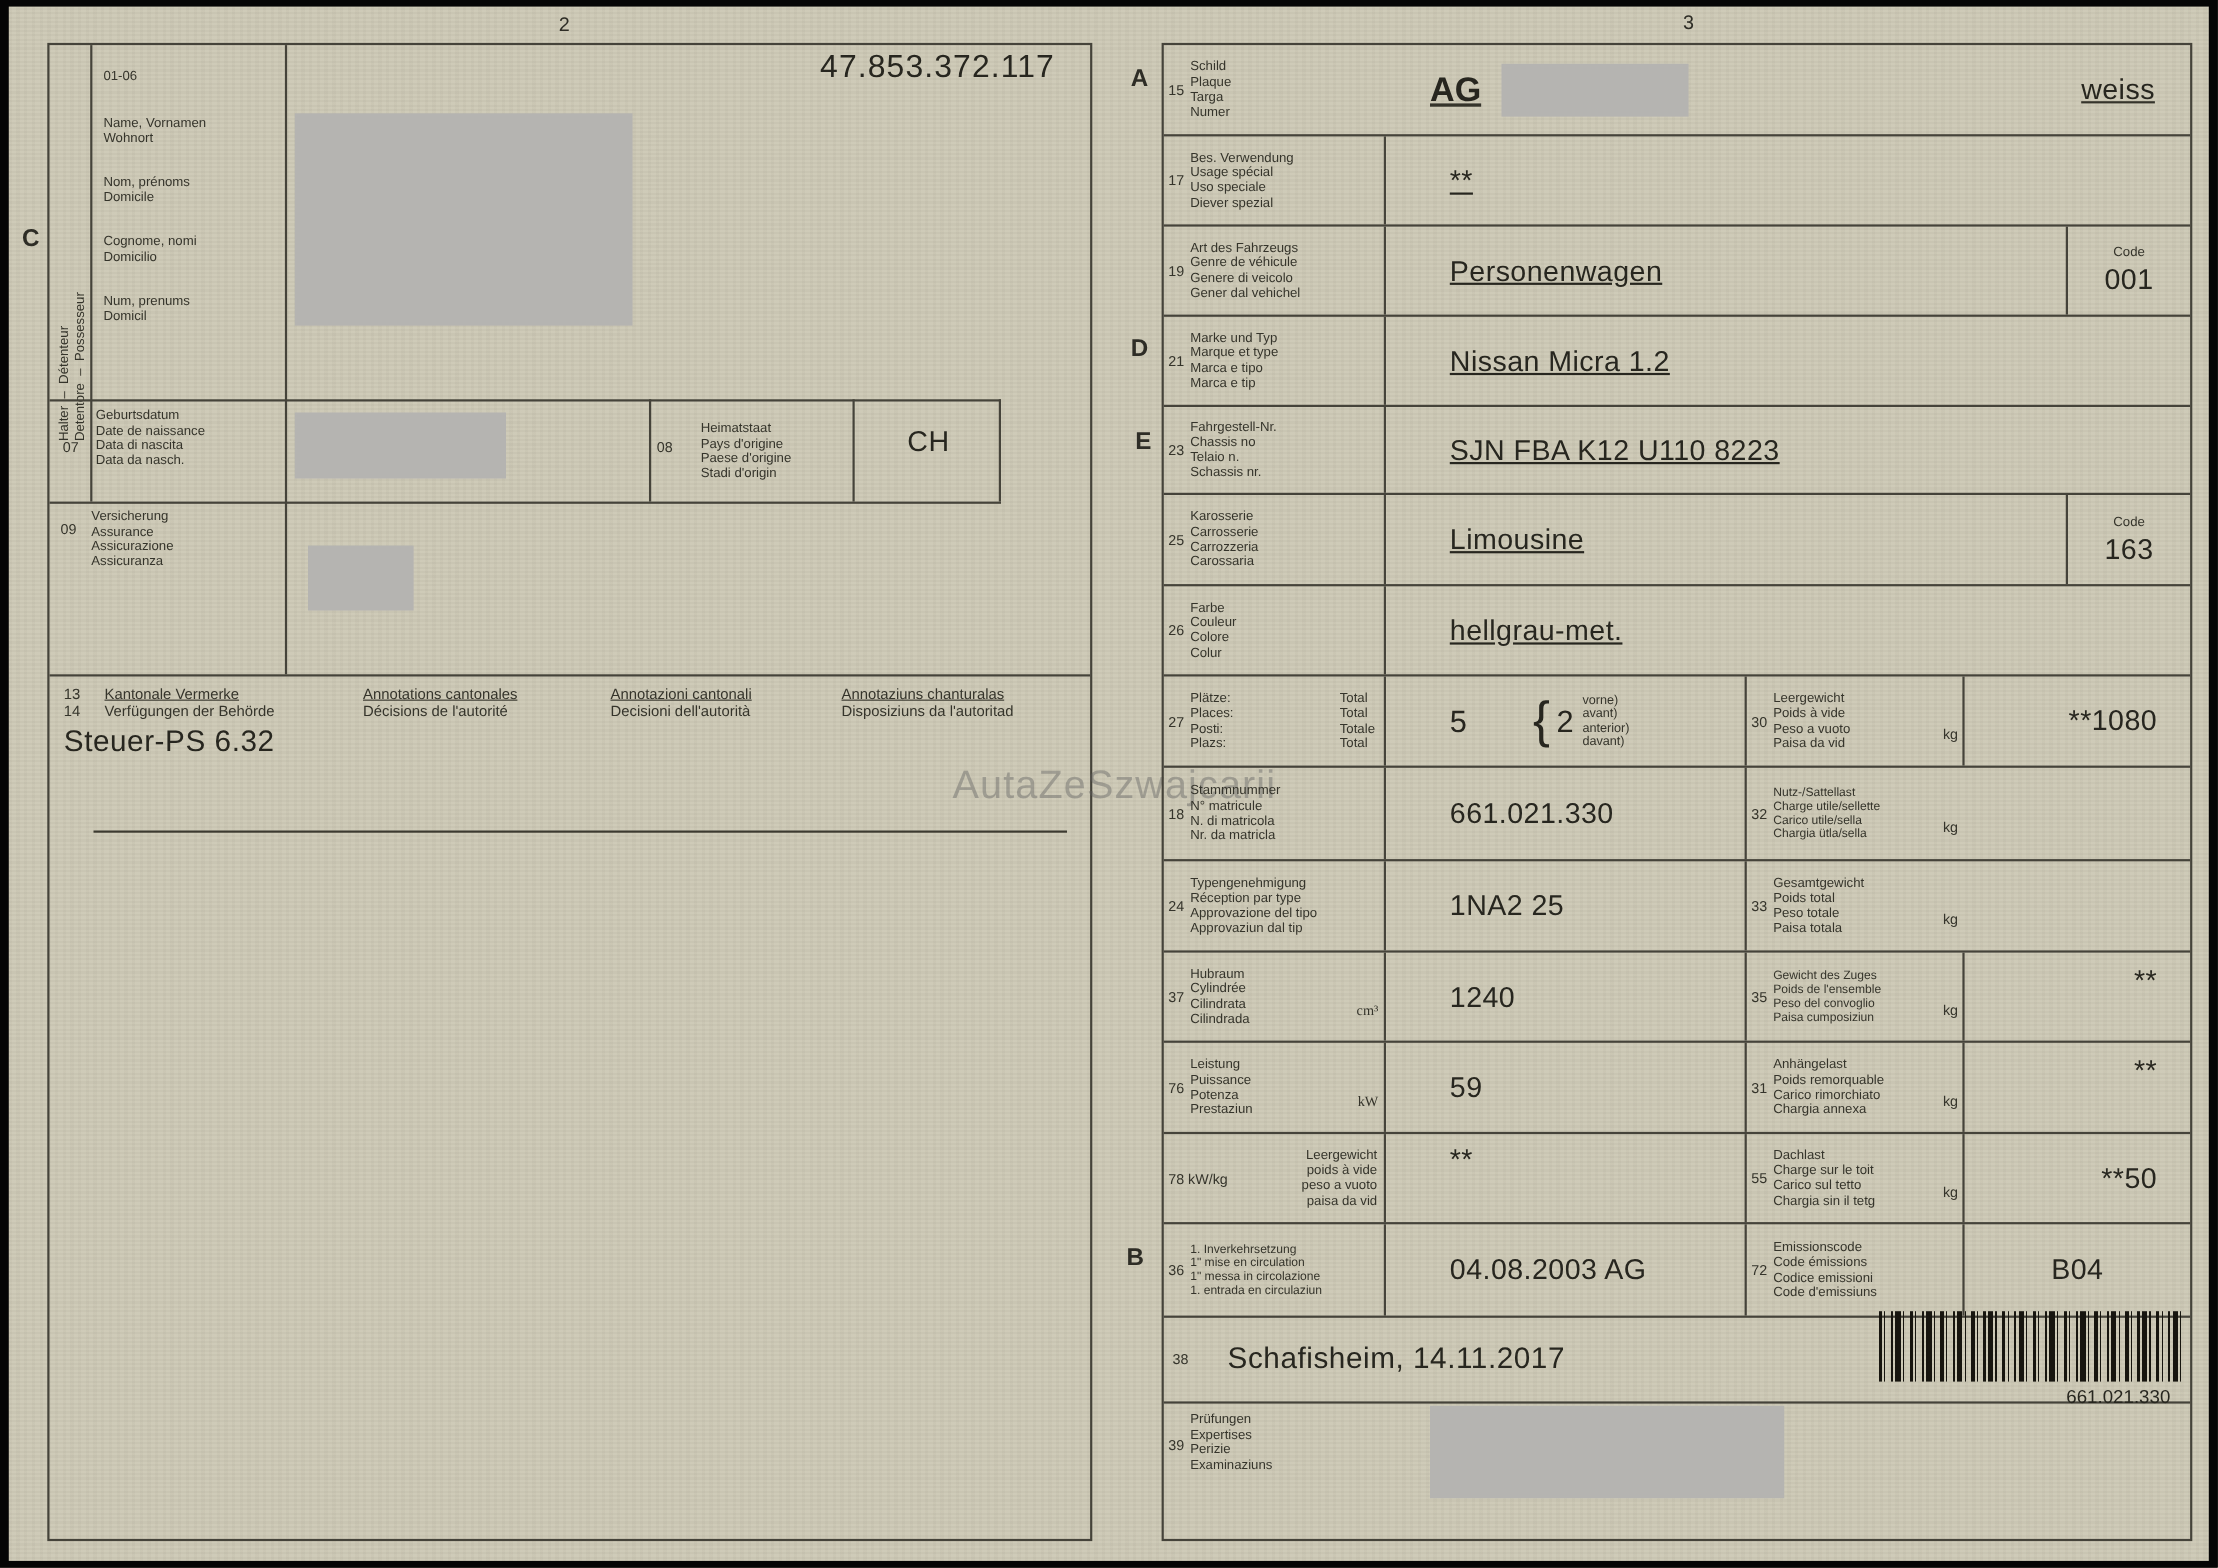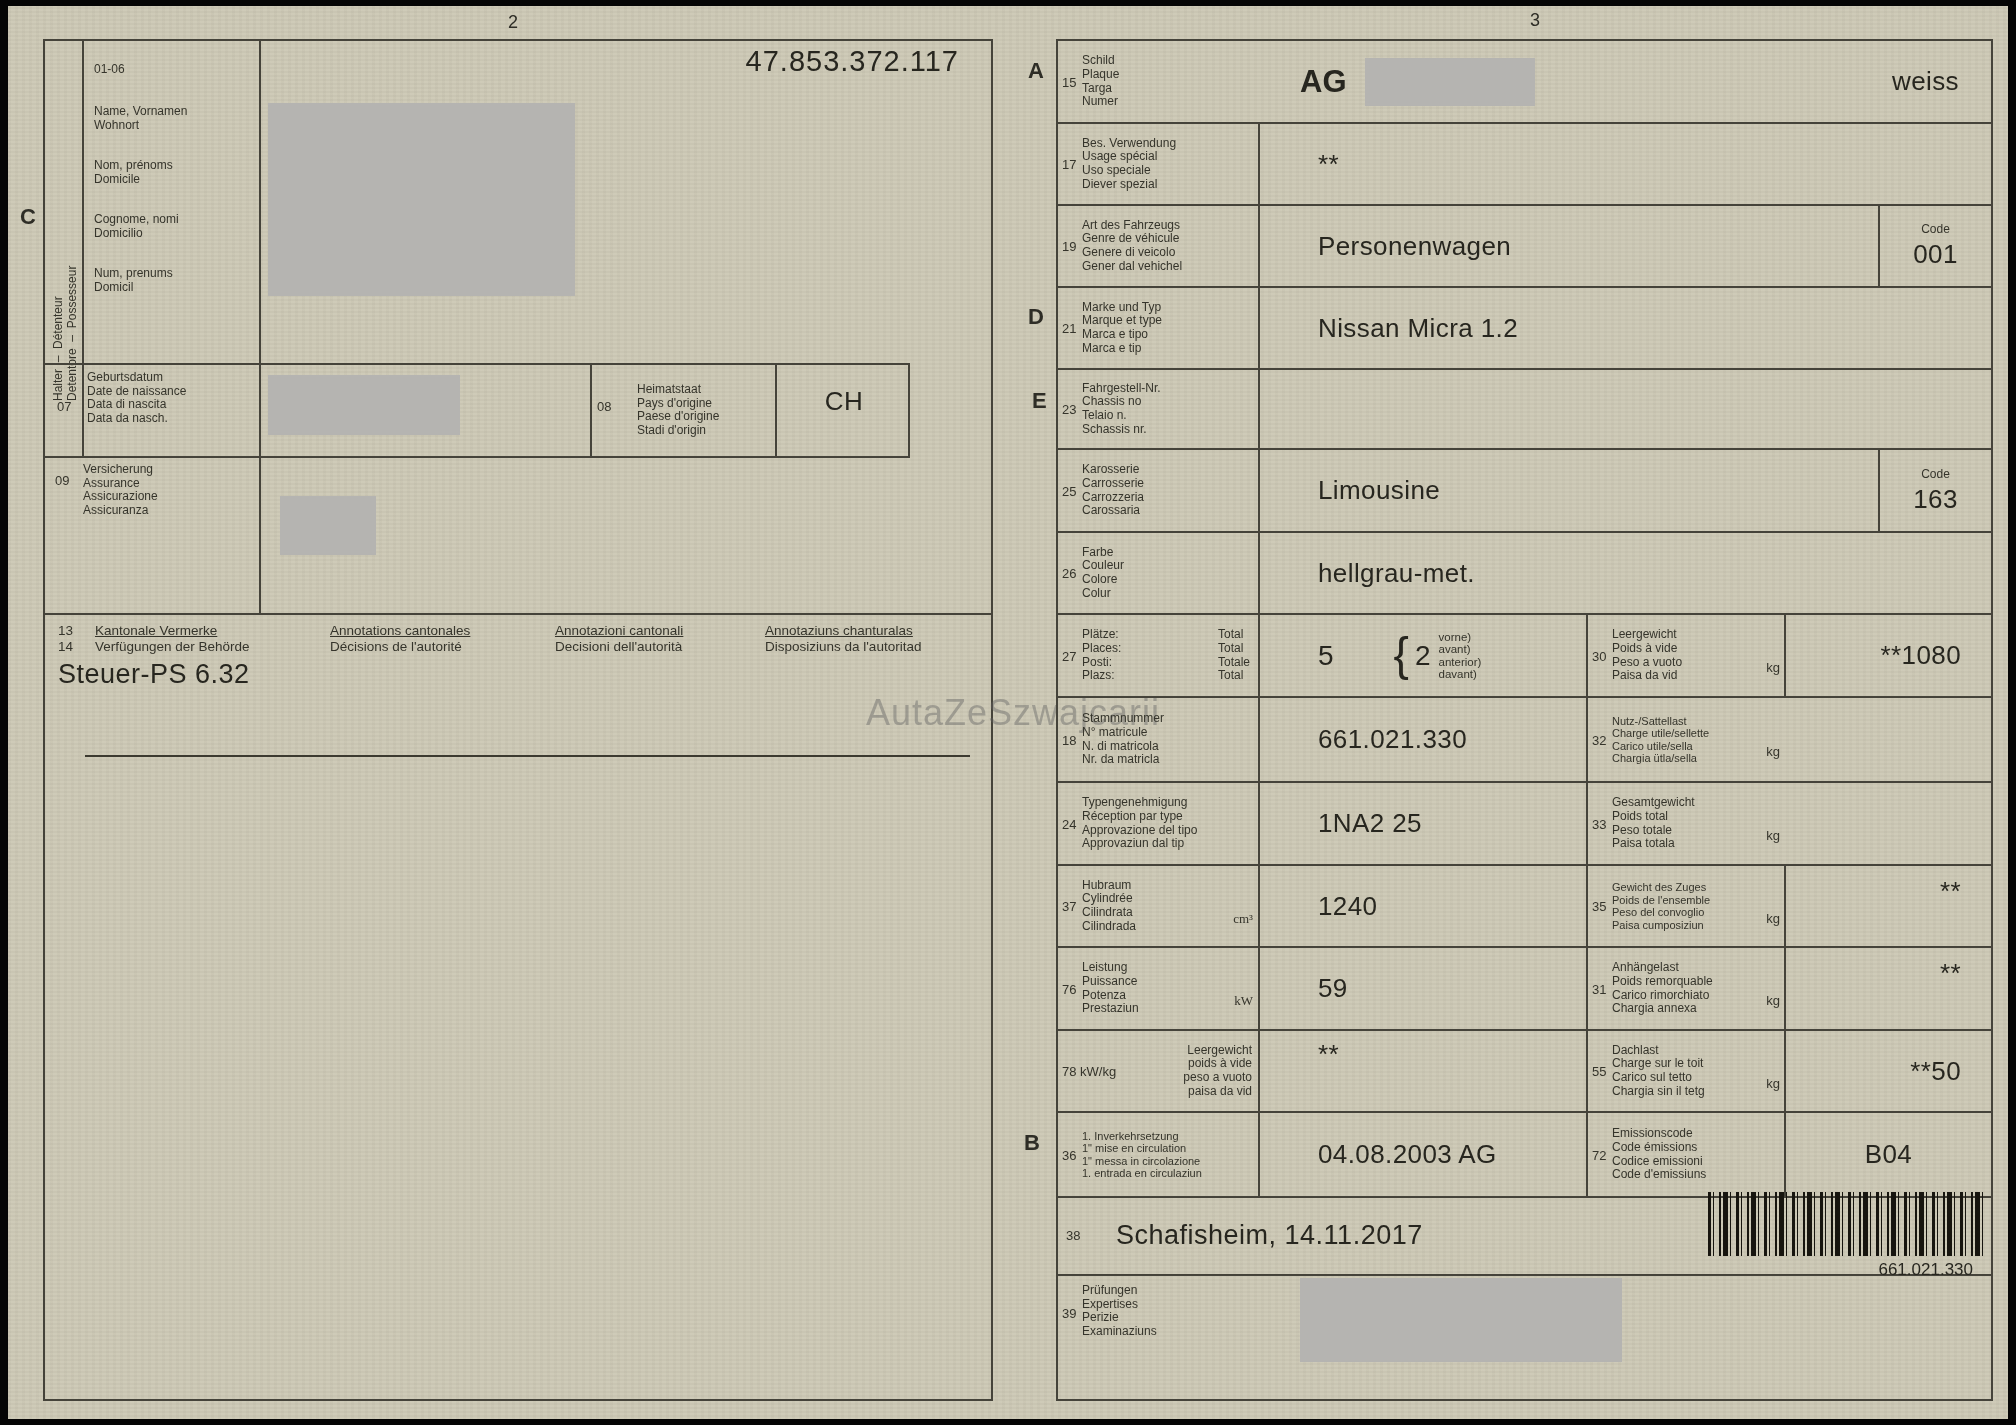--- a/index.html
+++ b/index.html
@@ -32,21 +32,21 @@
   .hdr13{font-size:13.5px;line-height:16px;color:var(--ink);}
   .entry{font-size:27px;color:var(--val);letter-spacing:.5px;}
   
   #rp{position:absolute;left:1048px;top:33px;width:937px;height:1362px;border:2px solid var(--ln);display:flex;flex-direction:column;}
   .rr{display:flex;border-bottom:2px solid var(--ln);position:relative;}
   .rr:last-child{border-bottom:none;}
   .c-lbl{width:202px;border-right:2px solid var(--ln);position:relative;display:flex;align-items:center;padding:2px 2px 2px 24px;}
   .c-lbl.nobr{border-right:none;}
   .c-lbl .num{position:absolute;left:4px;top:50%;transform:translateY(-50%);}
   .c-lbl .unit{position:absolute;right:5px;top:56%;font-size:13px;font-family:Liberation Serif, serif;}
-  .c-val{flex:1;display:flex;align-items:center;padding-left:58px;position:relative;}
+  .c-val{flex:1;display:flex;align-items:center;padding-left:58px;position:relative;text-decoration:underline;}
   .c-code{width:113px;border-left:2px solid var(--ln);display:flex;flex-direction:column;align-items:center;justify-content:center;gap:3px;}
   .c-code .ct{font-size:12px;}
   .c-vall{width:326px;display:flex;align-items:center;padding-left:58px;}
   .c-lblr{width:198px;border-left:2px solid var(--ln);position:relative;display:flex;align-items:center;padding:2px 22px 2px 24px;}
   .c-lblr .num{position:absolute;left:4px;top:50%;transform:translateY(-50%);}
   .c-lblr .unit{position:absolute;right:4px;top:56%;font-size:13px;}
   .c-valr{flex:1;border-left:2px solid var(--ln);display:flex;align-items:center;justify-content:flex-end;padding-right:30px;}
   .seats{display:flex;align-items:center;}
   .brace{font-size:46px;font-weight:300;color:var(--val);margin:0 6px 4px 60px;}
   .smalllab{font-size:11.5px;line-height:12.5px;white-space:pre-line;margin-left:8px;}
@@ -201,20 +201,23 @@
       </div>
 
       <div class="rr" style="height:80px;">
         <div class="c-lbl">
           <span class="num">23</span>
           <span class="t">Fahrgestell-Nr.
 Chassis no
 Telaio n.
 Schassis nr.</span>
         </div>
+        <div class="c-val big">
+            <span>SJN FBA K12 U110 8223</span>
+          </div>
       </div>
 
       <div class="rr" style="height:83px;">
         <div class="c-lbl">
           <span class="num">25</span>
           <span class="t">Karosserie
 Carrosserie
 Carrozzeria
 Carossaria</span>
         </div>

